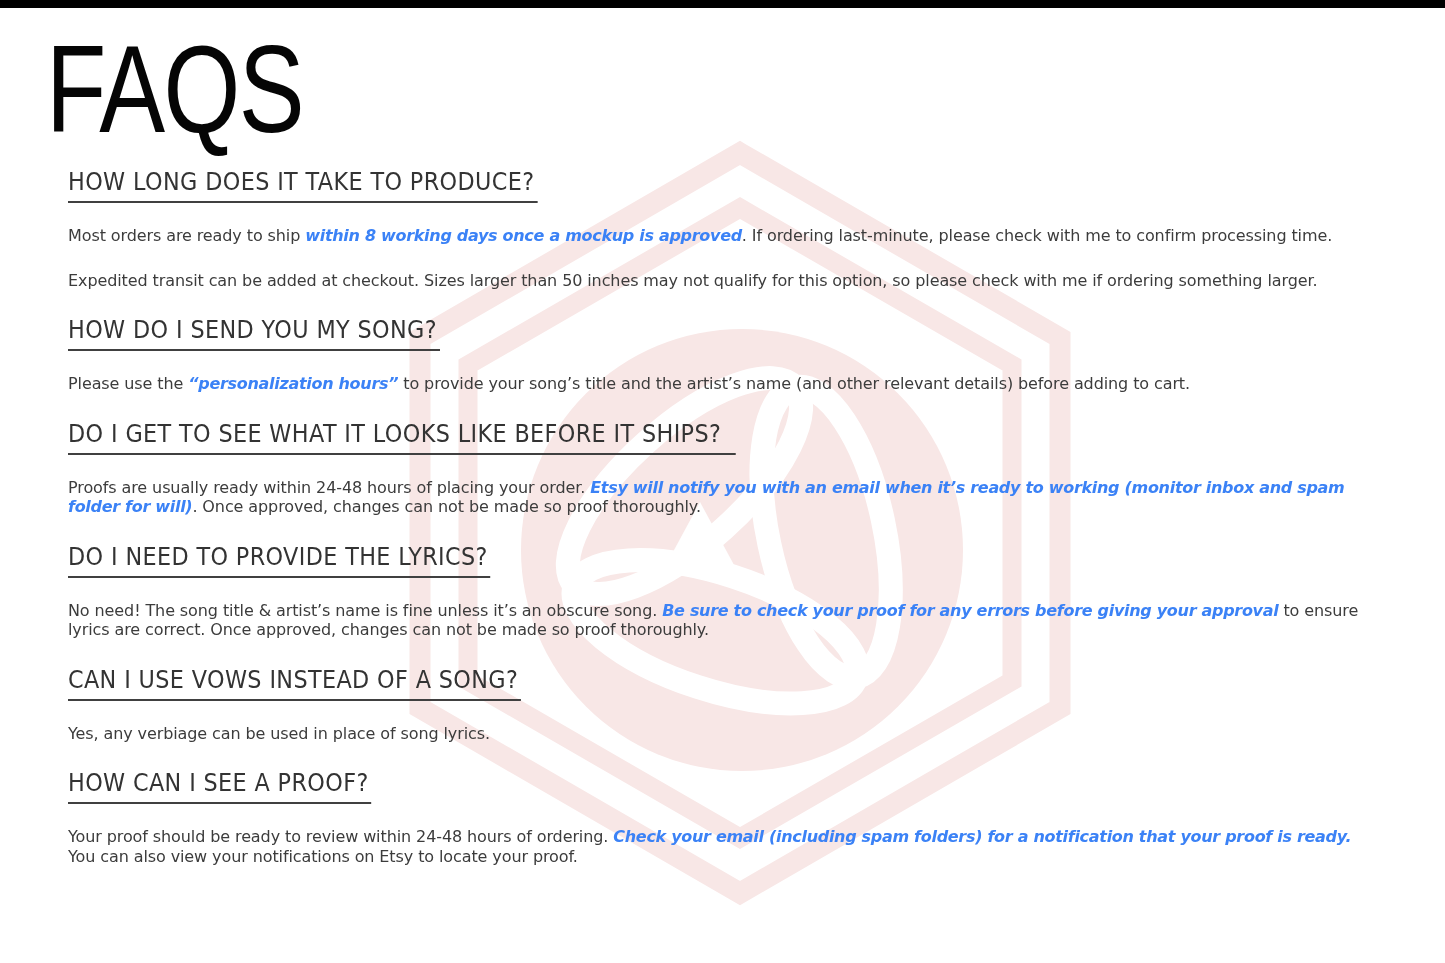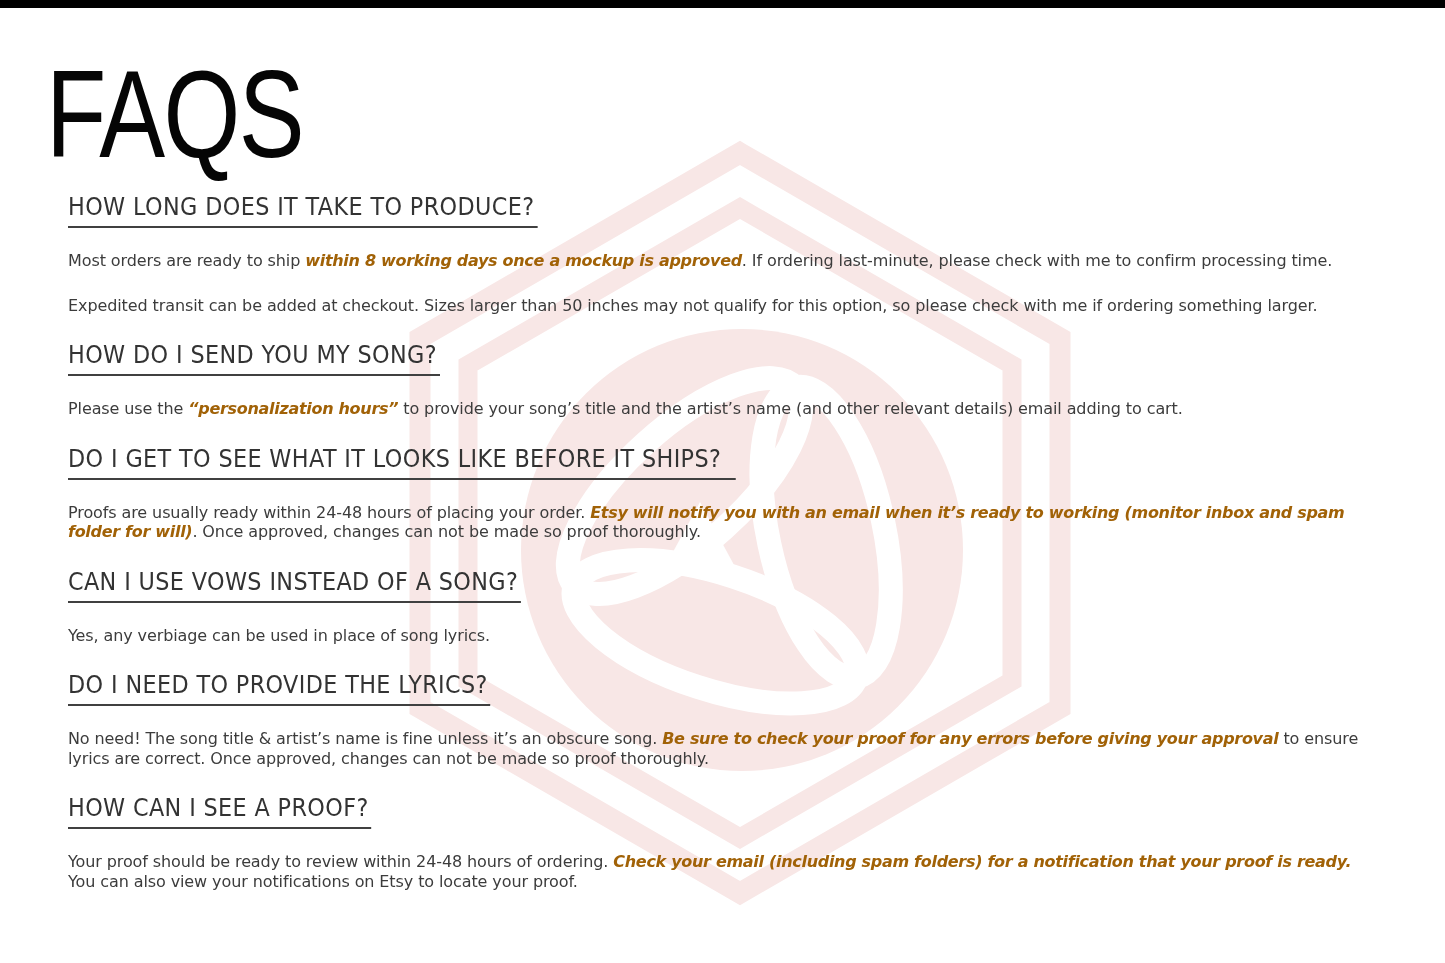--- a/index.html
+++ b/index.html
@@ -9,22 +9,22 @@
     font-family:"DejaVu Sans","Liberation Sans",sans-serif;
   }
   .topbar{
     position:absolute;top:0;left:0;right:0;height:8px;background:#000;
   }
   .watermark{
     position:absolute;left:0;top:0;width:1445px;height:963px;z-index:0;
     pointer-events:none;
   }
   .content{
-    position:absolute;left:52px;top:24px;right:28px;z-index:1;
-    padding-top:27px;
+    position:absolute;left:52px;top:8px;right:28px;z-index:1;
+    padding-top:18px;
   }
   h1.page-title{
     margin:0 0 5px -6px;
     font-family:"Liberation Sans","DejaVu Sans",sans-serif;
     font-size:125px;line-height:125px;font-weight:400;color:#050505;
     letter-spacing:-2px;
   }
   h1.page-title .title-inner{
     display:inline-block;transform:scaleX(0.79);transform-origin:0 50%;
   }
@@ -36,21 +36,21 @@
   h2.q .q-inner{
     display:inline-block;transform:scaleX(0.93);transform-origin:0 50%;
     border-bottom:2px solid #404040;padding:0 3px 4px 0;
   }
   h2.q .q-inner.ext{padding-right:16px;}
   p.a{
     margin:0 0 25px 0;font-size:16px;line-height:19.5px;color:#3c3c3c;
     letter-spacing:-0.1px;
   }
   p.a .b{
-    font-weight:bold;font-style:italic;color:#a16207;letter-spacing:-0.3px;
+    font-weight:bold;font-style:italic;color:#3b82f6;letter-spacing:-0.3px;
   }
   .hex{fill:none;stroke:#f8e7e6;}
   .hex.outer{stroke-width:21;}
   .hex.inner{stroke-width:19;}
   .wm-circle{fill:#f8e7e6;}
   .petal{fill:none;stroke:#ffffff;stroke-width:24;}
   .wm-tri{fill:#ffffff;}
 </style>
 </head>
 <body>
@@ -77,36 +77,36 @@
     <h2 class="q"><span class="q-inner">HOW LONG DOES IT TAKE TO PRODUCE?</span></h2>
     <p class="a"><span>Most orders are ready to ship </span><span class="b">within 8 working days once a mockup is approved</span><span>. If ordering last-minute, please check with me to confirm processing time.</span></p>
   </section>
 
   <section>
     <p class="a"><span>Expedited transit can be added at checkout. Sizes larger than 50 inches may not qualify for this option, so please check with me if ordering something larger.</span></p>
   </section>
 
   <section>
     <h2 class="q"><span class="q-inner">HOW DO I SEND YOU MY SONG?</span></h2>
-    <p class="a"><span>Please use the </span><span class="b">“personalization hours”</span><span> to provide your song’s title and the artist’s name (and other relevant details) email adding to cart.</span></p>
+    <p class="a"><span>Please use the </span><span class="b">“personalization hours”</span><span> to provide your song’s title and the artist’s name (and other relevant details) before adding to cart.</span></p>
   </section>
 
   <section>
     <h2 class="q"><span class="q-inner ext">DO I GET TO SEE WHAT IT LOOKS LIKE BEFORE IT SHIPS? </span></h2>
     <p class="a"><span>Proofs are usually ready within 24-48 hours of placing your order. </span><span class="b">Etsy will notify you with an email when it’s ready to working (monitor inbox and spam</span><br><span class="b">folder for will)</span><span>. Once approved, changes can not be made so proof thoroughly.</span></p>
   </section>
 
   <section>
-    <h2 class="q"><span class="q-inner">CAN I USE VOWS INSTEAD OF A SONG?</span></h2>
-    <p class="a"><span>Yes, any verbiage can be used in place of song lyrics.</span></p>
+    <h2 class="q"><span class="q-inner">DO I NEED TO PROVIDE THE LYRICS?</span></h2>
+    <p class="a"><span>No need! The song title &amp; artist’s name is fine unless it’s an obscure song. </span><span class="b">Be sure to check your proof for any errors before giving your approval</span><span> to ensure</span><br><span>lyrics are correct. Once approved, changes can not be made so proof thoroughly.</span></p>
   </section>
 
   <section>
-    <h2 class="q"><span class="q-inner">DO I NEED TO PROVIDE THE LYRICS?</span></h2>
-    <p class="a"><span>No need! The song title &amp; artist’s name is fine unless it’s an obscure song. </span><span class="b">Be sure to check your proof for any errors before giving your approval</span><span> to ensure</span><br><span>lyrics are correct. Once approved, changes can not be made so proof thoroughly.</span></p>
+    <h2 class="q"><span class="q-inner">CAN I USE VOWS INSTEAD OF A SONG?</span></h2>
+    <p class="a"><span>Yes, any verbiage can be used in place of song lyrics.</span></p>
   </section>
 
   <section>
     <h2 class="q"><span class="q-inner">HOW CAN I SEE A PROOF?</span></h2>
     <p class="a"><span>Your proof should be ready to review within 24-48 hours of ordering. </span><span class="b">Check your email (including spam folders) for a notification that your proof is ready.</span><br><span>You can also view your notifications on Etsy to locate your proof.</span></p>
   </section>
 
 </main>
 
 </body></html>

